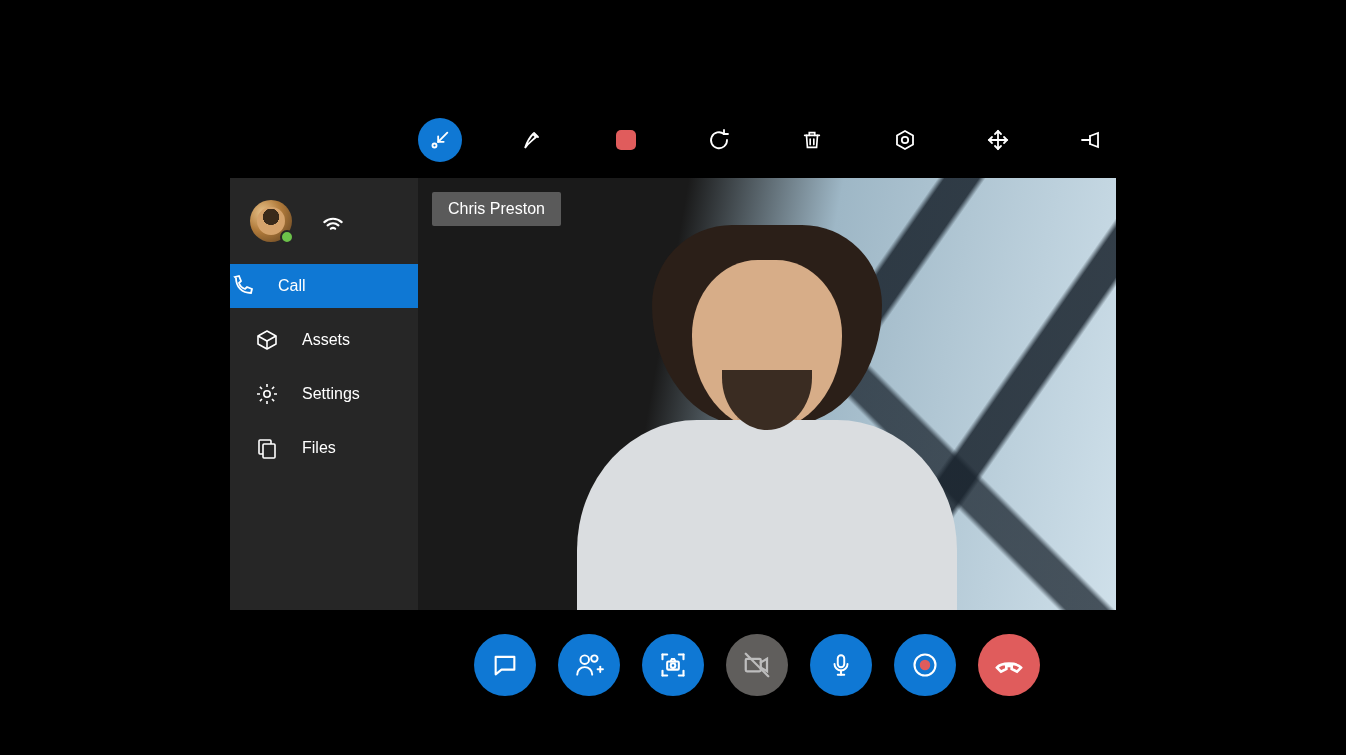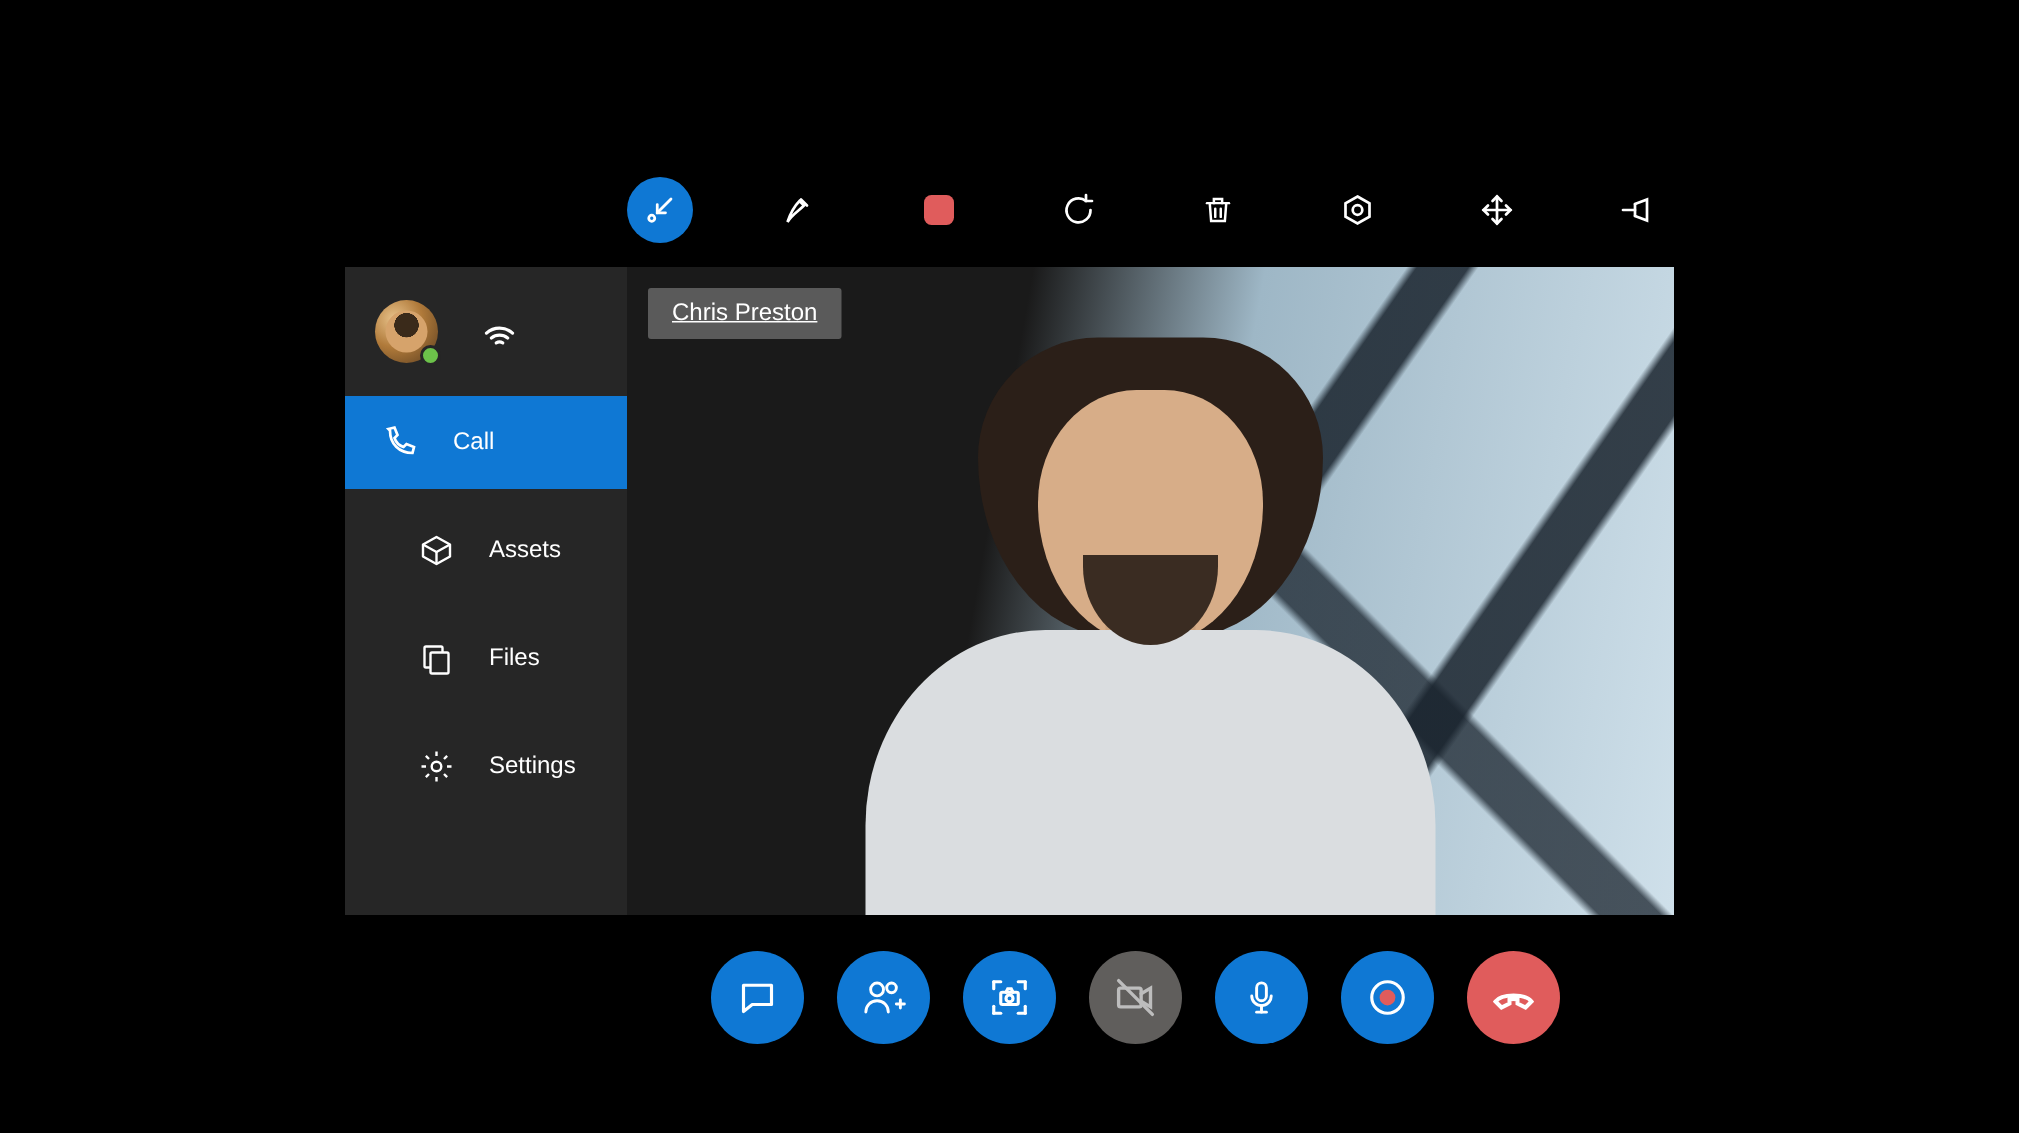--- a/index.html
+++ b/index.html
@@ -59,23 +59,22 @@
     width: 28px; height: 28px; border-radius: 50%;
     background: radial-gradient(circle at 50% 35%, #3a2a1a 0 35%, #d6a36b 36% 100%);
   }
   .presence {
     position: absolute; right: -2px; bottom: -2px;
     width: 14px; height: 14px; border-radius: 50%;
     background: #6cc24a; border: 2px solid #262626;
   }
   .nav { display: flex; flex-direction: column; }
   .nav-item {
-    height: 62px;
+    height: 44px;
     display: flex; align-items: center;
-    padding-left: 24px;
     gap: 22px;
     cursor: pointer;
     color: #fff;
     font-size: 16px;
   }
   .nav-item + .nav-item { margin-top: 10px; margin-left: 24px; }
   .nav-item.active { background: #0f78d4; }
   .nav-icon { width: 26px; height: 26px; display:flex; align-items:center; justify-content:center; flex: none; }
 
   .video-area {
@@ -136,21 +135,20 @@
     z-index: 2;
   }
 
   .name-tag {
     position: absolute; left: 14px; top: 14px;
     background: #5a5a5a;
     padding: 8px 16px;
     font-size: 16px;
     border-radius: 2px;
     z-index: 5;
-    text-decoration: underline;
   }
 
   
   .call-controls {
     position: absolute;
     left: 474px; top: 634px;
     display: flex;
     gap: 22px;
   }
   .cc-btn {
@@ -285,35 +283,35 @@
               <path d="M3 8l9 5 9-5"></path>
               <path d="M12 13v8"></path>
             </svg>
           </span>
           <span>Assets</span>
         </div>
 
         <div class="nav-item">
           <span class="nav-icon">
             <svg width="24" height="24" viewBox="0 0 24 24" fill="none" stroke="#fff" stroke-width="1.6">
+              <circle cx="12" cy="12" r="3.2"></circle>
+              <path d="M12 2v3M12 19v3M2 12h3M19 12h3M4.9 4.9l2.1 2.1M17 17l2.1 2.1M19.1 4.9L17 7M7 17l-2.1 2.1"></path>
+            </svg>
+          </span>
+          <span>Settings</span>
+        </div>
+
+        <div class="nav-item">
+          <span class="nav-icon">
+            <svg width="24" height="24" viewBox="0 0 24 24" fill="none" stroke="#fff" stroke-width="1.6">
               <rect x="4" y="4" width="12" height="14" rx="1"></rect>
               <rect x="8" y="8" width="12" height="14" rx="1" fill="#262626"></rect>
             </svg>
           </span>
           <span>Files</span>
-        </div>
-
-        <div class="nav-item">
-          <span class="nav-icon">
-            <svg width="24" height="24" viewBox="0 0 24 24" fill="none" stroke="#fff" stroke-width="1.6">
-              <circle cx="12" cy="12" r="3.2"></circle>
-              <path d="M12 2v3M12 19v3M2 12h3M19 12h3M4.9 4.9l2.1 2.1M17 17l2.1 2.1M19.1 4.9L17 7M7 17l-2.1 2.1"></path>
-            </svg>
-          </span>
-          <span>Settings</span>
         </div>
 
       </div>
     </div>
 
     <div class="video-area">
       <div class="bg-frame"></div>
       <div class="person">
         <div class="hair"></div>
         <div class="head"></div>

